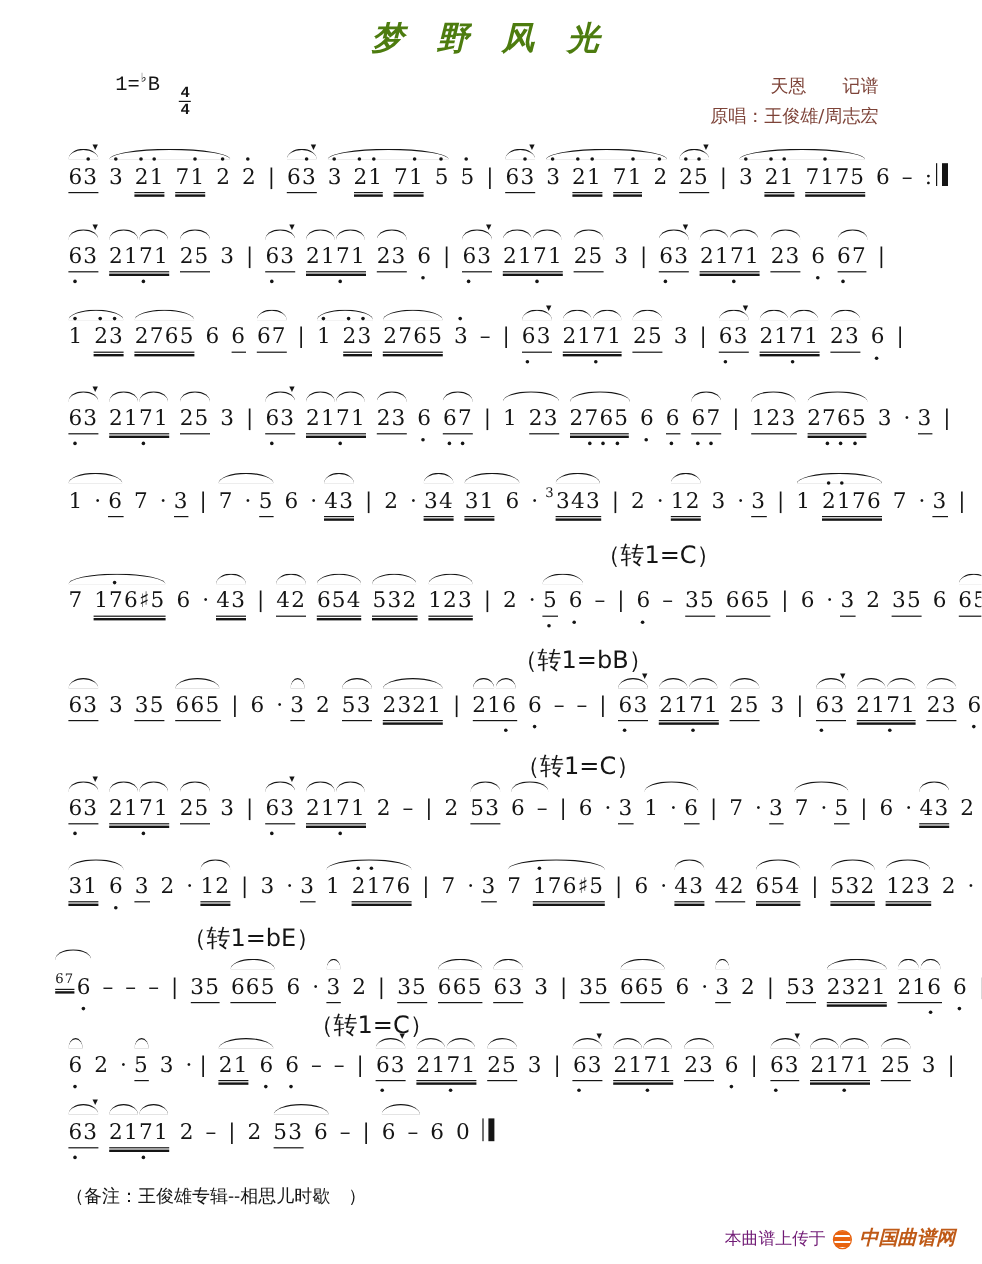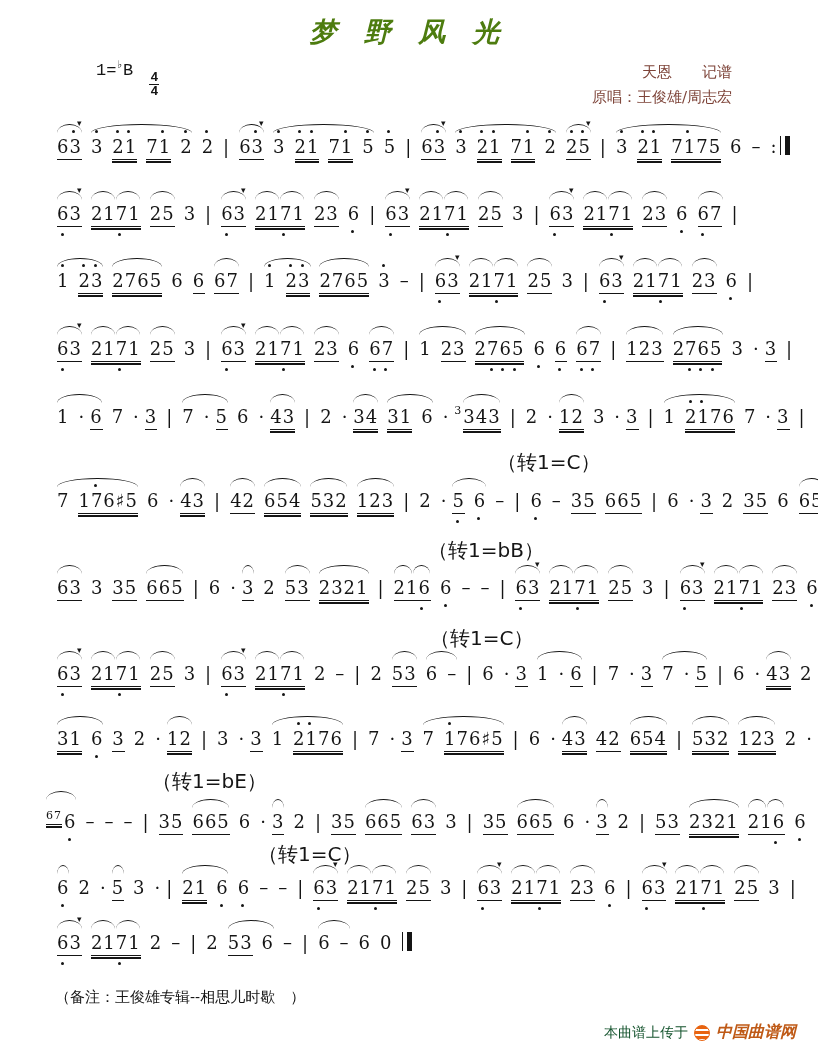--- a/index.html
+++ b/index.html
@@ -22,21 +22,21 @@
   .arc{position:absolute;height:8px;border-top:1.6px solid #151515;
        border-top-left-radius:50% 100%;border-top-right-radius:50% 100%;}
   .tri{position:absolute;font-size:9px;line-height:1;font-family:"DejaVu Sans",sans-serif;}
   .tok.g{font-size:11px;vertical-align:9px;}
   .fbar{display:inline-block;width:4px;height:19px;border-left:1.6px solid #151515;
         border-right:5px solid #151515;vertical-align:-2px;}
   .translabel{position:absolute;font-size:20px;font-family:"DejaVu Sans",sans-serif;}
   .footnote{position:absolute;left:55px;top:988px;font-size:15px;}
   .watermark{position:absolute;right:22px;top:1022px;display:flex;align-items:center;gap:6px;
              font-family:"DejaVu Sans",sans-serif;}
-  .wm-prefix{font-size:14px;color:#14532d;}
+  .wm-prefix{font-size:14px;color:#701a75;}
   .wm-logo{width:16px;height:16px;border-radius:50%;display:inline-block;
            background:repeating-linear-gradient(#e8630f 0 3px,#ffffff 3px 5px);
            border:1px solid #e8630f;box-sizing:border-box;}
   .wm-site{font-size:16px;font-weight:700;font-style:italic;}
 </style>
 </head>
 <body>
 
 <div class="page">
   <div class="title" style="color: #4d7c0f; font-style: italic;">梦 野 风 光</div>

